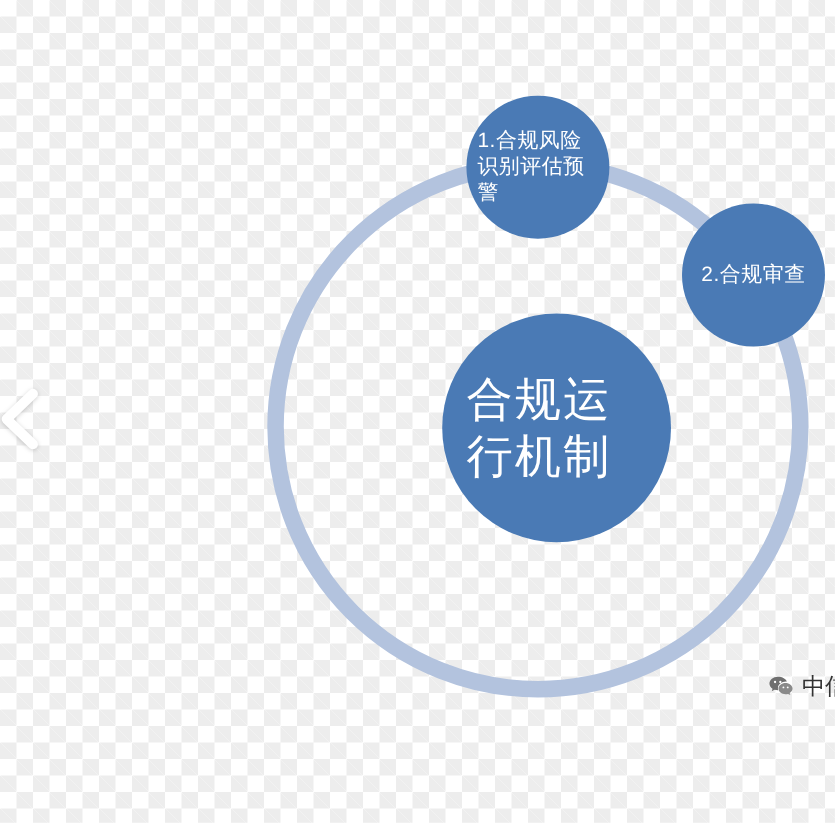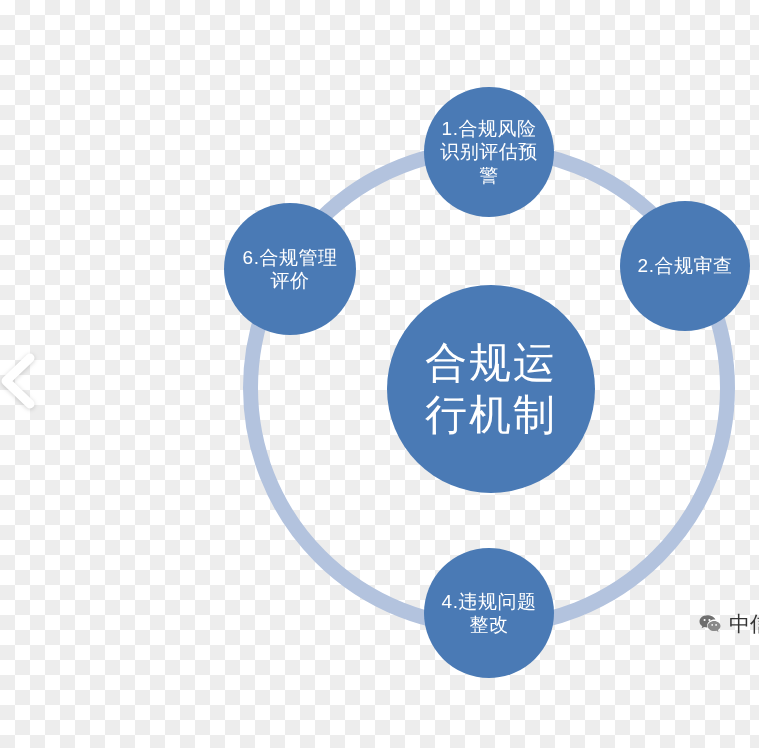--- a/index.html
+++ b/index.html
@@ -26,21 +26,20 @@
   }
 
   
   .node,.hub{
     position:absolute;
     border-radius:50%;
     box-sizing:border-box;
     display:flex;
     align-items:center;
     justify-content:center;
-    text-align:center;
     color:#ffffff;
     background:#4a7ab5;
     line-height:1.22;
     letter-spacing:0.5px;
     text-rendering:optimizeLegibility;
   }
   .hub{
     font-size:42px;
     font-weight:400;
     letter-spacing:2px;
@@ -85,41 +84,35 @@
     line-height:1;
   }
 </style>
 </head>
 <body>
 
 <div id="stage">
 
   <div class="ring" style="left:243px;top:142px;width:492px;height:492px;"></div>
 
-  <div class="hub" style="left:387px;top:285px;width:208px;height:208px;">
+  <div class="hub" style="left:402px;top:285px;width:208px;height:208px;">
     <span class="txt">合规运行机制</span>
   </div>
 
   <div class="node" style="left:424px;top:87px;width:130px;height:130px;">
     <span class="txt">1.合规风险识别评估预警</span>
   </div>
 
-  <div class="node" style="left:620px;top:201px;width:130px;height:130px;">
+  <div class="node" style="left:620px;top:185px;width:130px;height:130px;">
     <span class="txt">2.合规审查</span>
   </div>
 
 
-  <div class="node" style="left:424px;top:548px;width:130px;height:130px;">
-    <span class="txt">4.违规问题整改</span>
-  </div>
 
 
-  <div class="node" style="left:224px;top:203px;width:132px;height:132px;">
-    <span class="txt">6.合规管理评价</span>
-  </div>
 
   <div class="nav-arrow">
     <svg viewBox="0 0 40 58" width="40" height="58" aria-hidden="true">
       <path d="M32 6 L8 29 L32 52" fill="none" stroke="#ffffff" stroke-width="9" stroke-linecap="round" stroke-linejoin="round"></path>
     </svg>
   </div>
 
   <div class="watermark">
     <svg class="wm-logo" viewBox="0 0 24 24">
       <path d="M9.1 3.2C4.9 3.2 1.5 6 1.5 9.4c0 1.9 1.1 3.6 2.8 4.8l-.7 2.1 2.5-1.3c.9.3 1.9.4 3 .4h.4c-.2-.5-.3-1.1-.3-1.7 0-3.4 3.3-6.1 7.4-6.1.3 0 .5 0 .8.1C16.7 5.1 13.2 3.2 9.1 3.2z" fill="#6f6f6f"></path>

